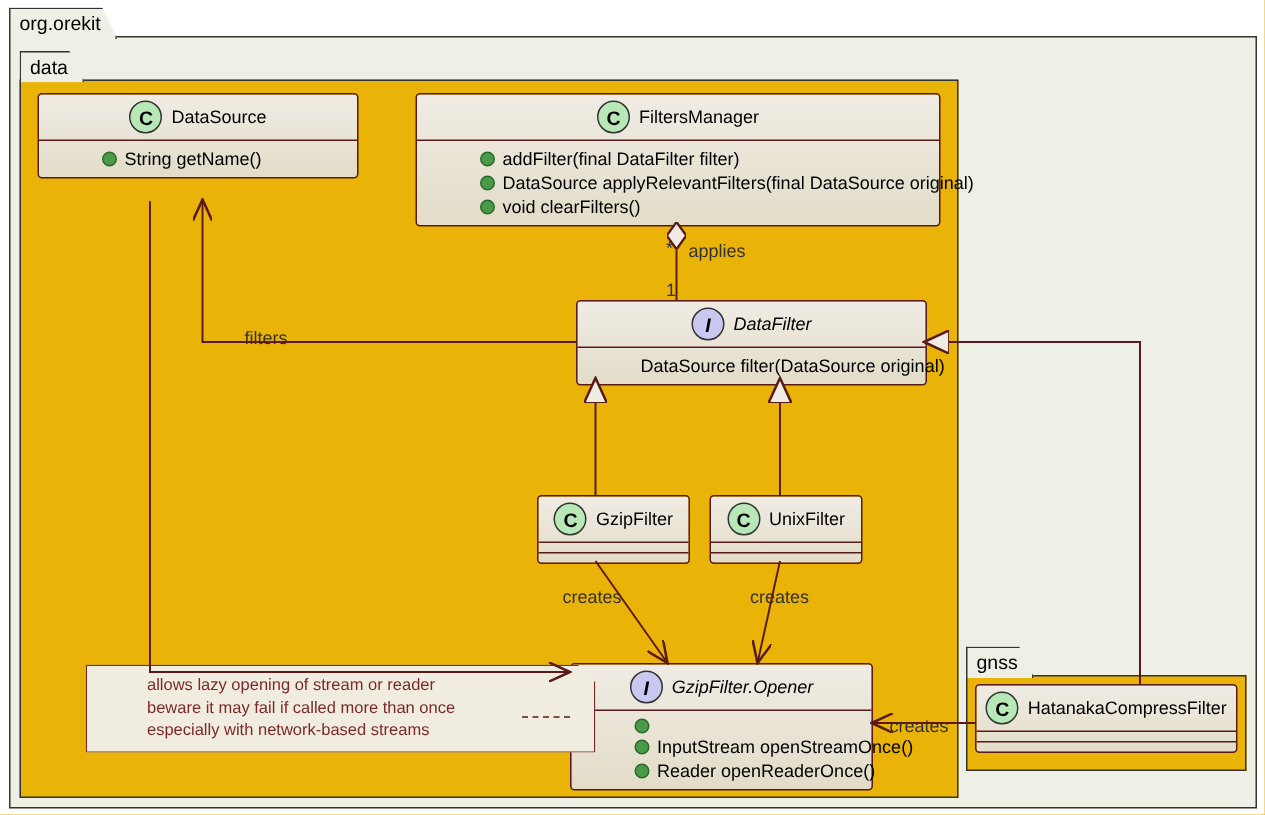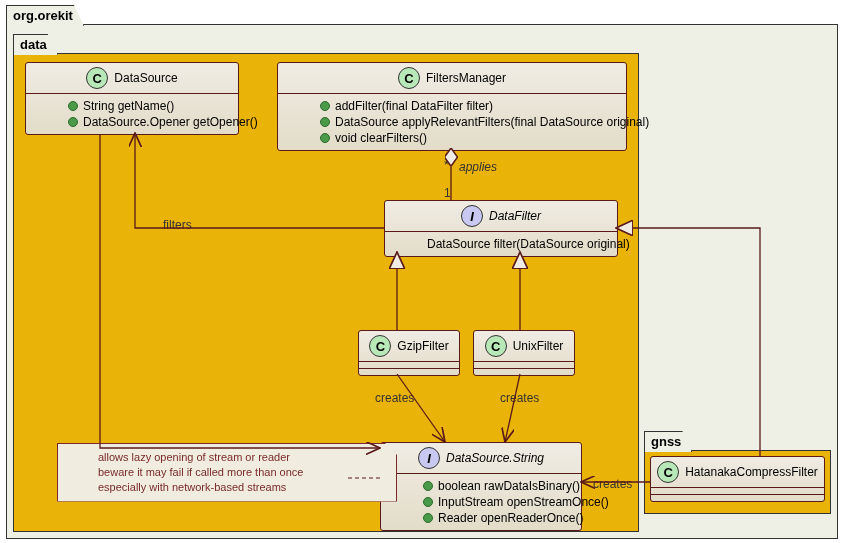--- a/index.html
+++ b/index.html
@@ -17,21 +17,21 @@
     background: #eef0e5;
   }
   .package-tab {
     position: absolute;
     top: -20px;
     left: -1px;
     border: 1.5px solid #333;
     border-bottom: none;
     background: #eef0e5;
     padding: 2px 10px 3px 6px;
-    font-weight: bold;
+    font-weight: normal;
     font-size: 13px;
     clip-path: polygon(0 0, calc(100% - 10px) 0, 100% 100%, 0 100%);
   }
   .nested-package {
     position: absolute;
     border: 1.5px solid #333;
     background: #eab308;
   }
   .class-box {
     position: absolute;
@@ -127,24 +127,20 @@
 <div class="class-box" style="left:25px; top:62px; width:212px;">
   <div class="class-header">
     <span class="type-badge type-c">C</span>
     <span>DataSource</span>
   </div>
   <div class="class-members">
     <div class="member">
         <span class="vis-dot"></span>
         <span>String getName()</span>
       </div>
-    <div class="member">
-        <span class="vis-dot"></span>
-        <span>DataSource.Opener getOpener()</span>
-      </div>
   </div>
 </div>
 
 <div class="class-box" style="left:277px; top:62px; width:348px;">
   <div class="class-header">
     <span class="type-badge type-c">C</span>
     <span>FiltersManager</span>
   </div>
   <div class="class-members">
     <div class="member">
@@ -188,26 +184,25 @@
     <span class="type-badge type-c">C</span>
     <span>UnixFilter</span>
   </div>
   <div class="empty-section"></div>
   <div class="empty-section"></div>
 </div>
 
 <div class="class-box" style="left:380px; top:442px; width:200px;">
   <div class="class-header italic">
     <span class="type-badge type-i">I</span>
-    <span>DataSource.String</span>
-  </div>
-  <div class="class-members">
-    <div class="member">
-        <span class="vis-dot"></span>
-        <span>boolean rawDataIsBinary()</span>
+    <span>GzipFilter.Opener</span>
+  </div>
+  <div class="class-members">
+    <div class="member">
+        <span class="vis-dot"></span>
       </div>
     <div class="member">
         <span class="vis-dot"></span>
         <span>InputStream openStreamOnce()</span>
       </div>
     <div class="member">
         <span class="vis-dot"></span>
         <span>Reader      openReaderOnce()</span>
       </div>
   </div>
@@ -221,21 +216,21 @@
   <div class="empty-section"></div>
   <div class="empty-section"></div>
 </div>
 
 <div class="note-box" style="left:57px; top:443px; width:290px;padding-left:40px;">
   <div>allows lazy opening of stream or reader</div>
   <div>beware it may fail if called more than once</div>
   <div>especially with network-based streams</div>
 </div>
 
-<div class="edge-label" style="left:459px; top:160px;font-style:italic;">applies</div>
+<div class="edge-label" style="left:459px; top:160px;">applies</div>
 <div class="edge-label" style="left:444px; top:158px;">*</div>
 <div class="edge-label" style="left:444px; top:186px;">1</div>
 <div class="edge-label" style="left:143px; top:218px;margin-left:20px;">filters</div>
 <div class="edge-label" style="left:375px; top:391px;">creates</div>
 <div class="edge-label" style="left:500px; top:391px;">creates</div>
 <div class="edge-label" style="left:593px; top:477px;">creates</div>
 
 <svg class="connectors">
   <defs>
     <marker id="openarrow" markerWidth="12" markerHeight="10" refX="11" refY="5" orient="auto">

